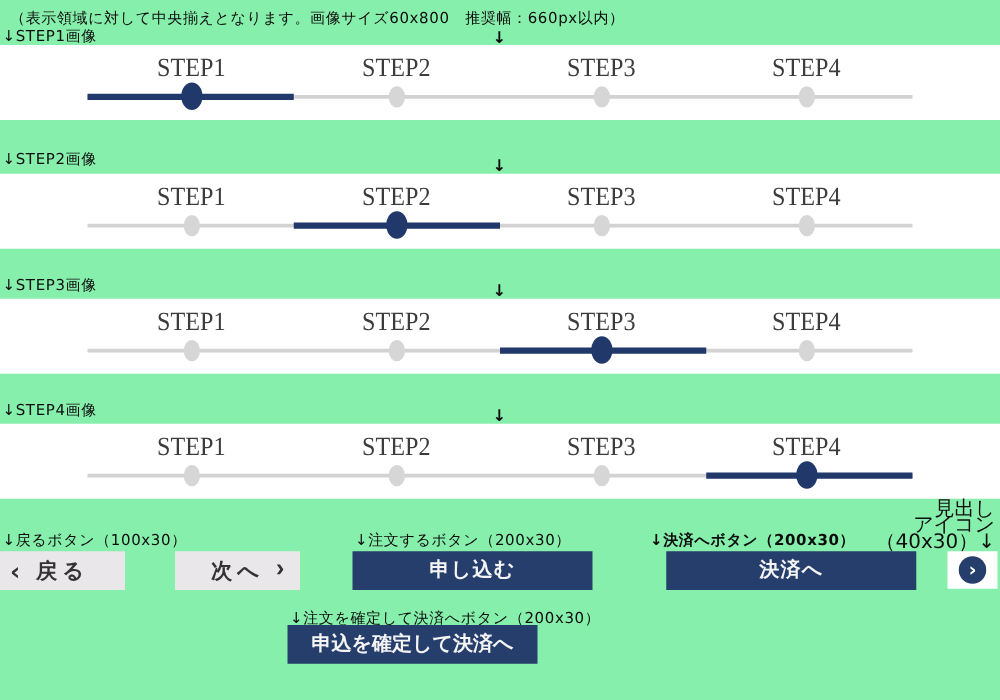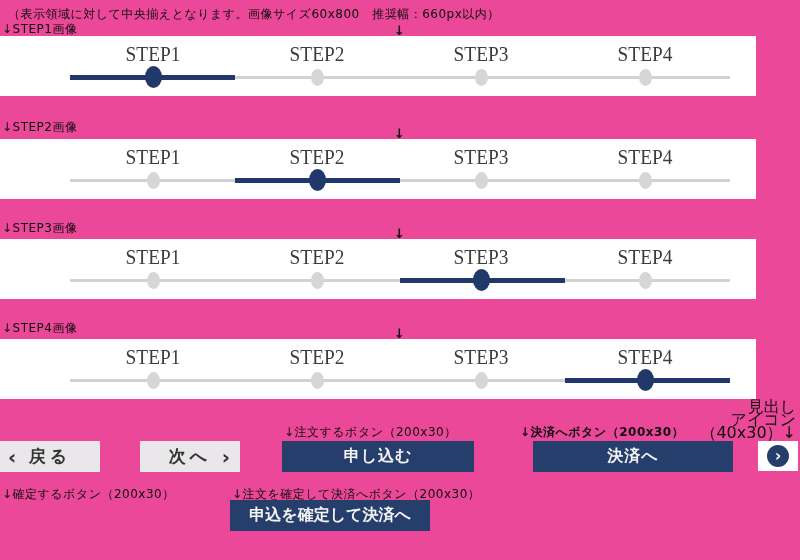--- a/index.html
+++ b/index.html
@@ -1,20 +1,20 @@
 <!DOCTYPE html>
 <html><head>
 <meta charset="utf-8">
 <style>
   html,body{margin:0;padding:0;}
-  .stage{position:relative;width:800px;height:560px;background:#ec4899;overflow:hidden;
+  .stage{position:relative;width:800px;height:560px;background:#86efac;overflow:hidden;
          font-family:"DejaVu Sans",sans-serif;}
   .note{position:absolute;font-size:12px;color:#0d0d0d;white-space:nowrap;letter-spacing:0.5px;}
   .marker{position:absolute;font-size:13px;font-weight:bold;color:#0d0d0d;}
-  .band{position:absolute;left:0;width:708px;height:60px;background:#ffffff;padding-left:48px;}
+  .band{position:absolute;left:0;width:800px;height:60px;background:#ffffff;}
   .step-label{position:absolute;top:6px;width:120px;text-align:center;
               font-family:"Liberation Serif",serif;font-size:21px;color:#3c3c3c;
               transform:scaleX(0.92);}
   .track{position:absolute;left:70px;top:40px;width:660px;height:3px;background:#d2d2d2;}
   .seg{position:absolute;top:39px;height:5px;width:165px;background:#21386a;}
   .dot{position:absolute;top:33px;width:13px;height:17px;border-radius:50%;background:#d6d6d6;}
   .dot.active{top:30px;width:17px;height:22px;background:#21386a;}
   .btn{position:absolute;height:31px;display:flex;align-items:center;justify-content:center;
        font-weight:bold;box-sizing:border-box;cursor:default;}
   .btn.gray{background:#e9e7e9;color:#333;font-size:17px;letter-spacing:4px;}
@@ -94,47 +94,47 @@
     <div class="step-label" style="left:421px;">STEP3</div>
     <div class="step-label" style="left:585px;">STEP4</div>
     <div class="track"></div>
     <div class="seg" style="left:565px;"></div>
     <div class="dot" style="left:147px;"></div>
     <div class="dot" style="left:311px;"></div>
     <div class="dot" style="left:475px;"></div>
     <div class="dot active" style="left:637px;"></div>
   </div>
 
+  <div class="note" style="left:2px;top:424px;">↓戻るボタン（100x30）</div>
   <div class="note" style="left:284px;top:424px;">↓注文するボタン（200x30）</div>
   <div class="note" style="left:520px;top:424px;font-weight:bold;">↓決済へボタン（200x30）</div>
 
   <div class="icon-caption">
     <div>見出し</div>
     <div>アイコン</div>
     <div>（40x30）↓</div>
   </div>
 
   <div class="btn gray" style="left:0;top:441px;width:100px;">
     <span class="chev left">‹</span>
     <span>戻る</span>
   </div>
-  <div class="btn gray" style="left:140px;top:441px;width:100px;">
+  <div class="btn gray" style="left:140px;top:441px;width:100px;font-family:Liberation Mono, monospace;">
     <span>次へ</span>
     <span class="chev right">›</span>
   </div>
   <div class="btn navy" style="left:282px;top:441px;width:192px;align-items:center;">
     <span>申し込む</span>
   </div>
   <div class="btn navy" style="left:518px;top:441px;width:200px;margin-left:15px;">
     <span>決済へ</span>
   </div>
   <div class="icon-box">
     <div class="icon-circle">›</div>
   </div>
 
-  <div class="note" style="left:2px;top:486px;">↓確定するボタン（200x30）</div>
   <div class="note" style="left:232px;top:486px;">↓注文を確定して決済へボタン（200x30）</div>
 
   <div class="btn navy" style="left:230px;top:500px;width:200px;letter-spacing:0;">
     <span>申込を確定して決済へ</span>
   </div>
 
 </div>
 
 </body></html>

